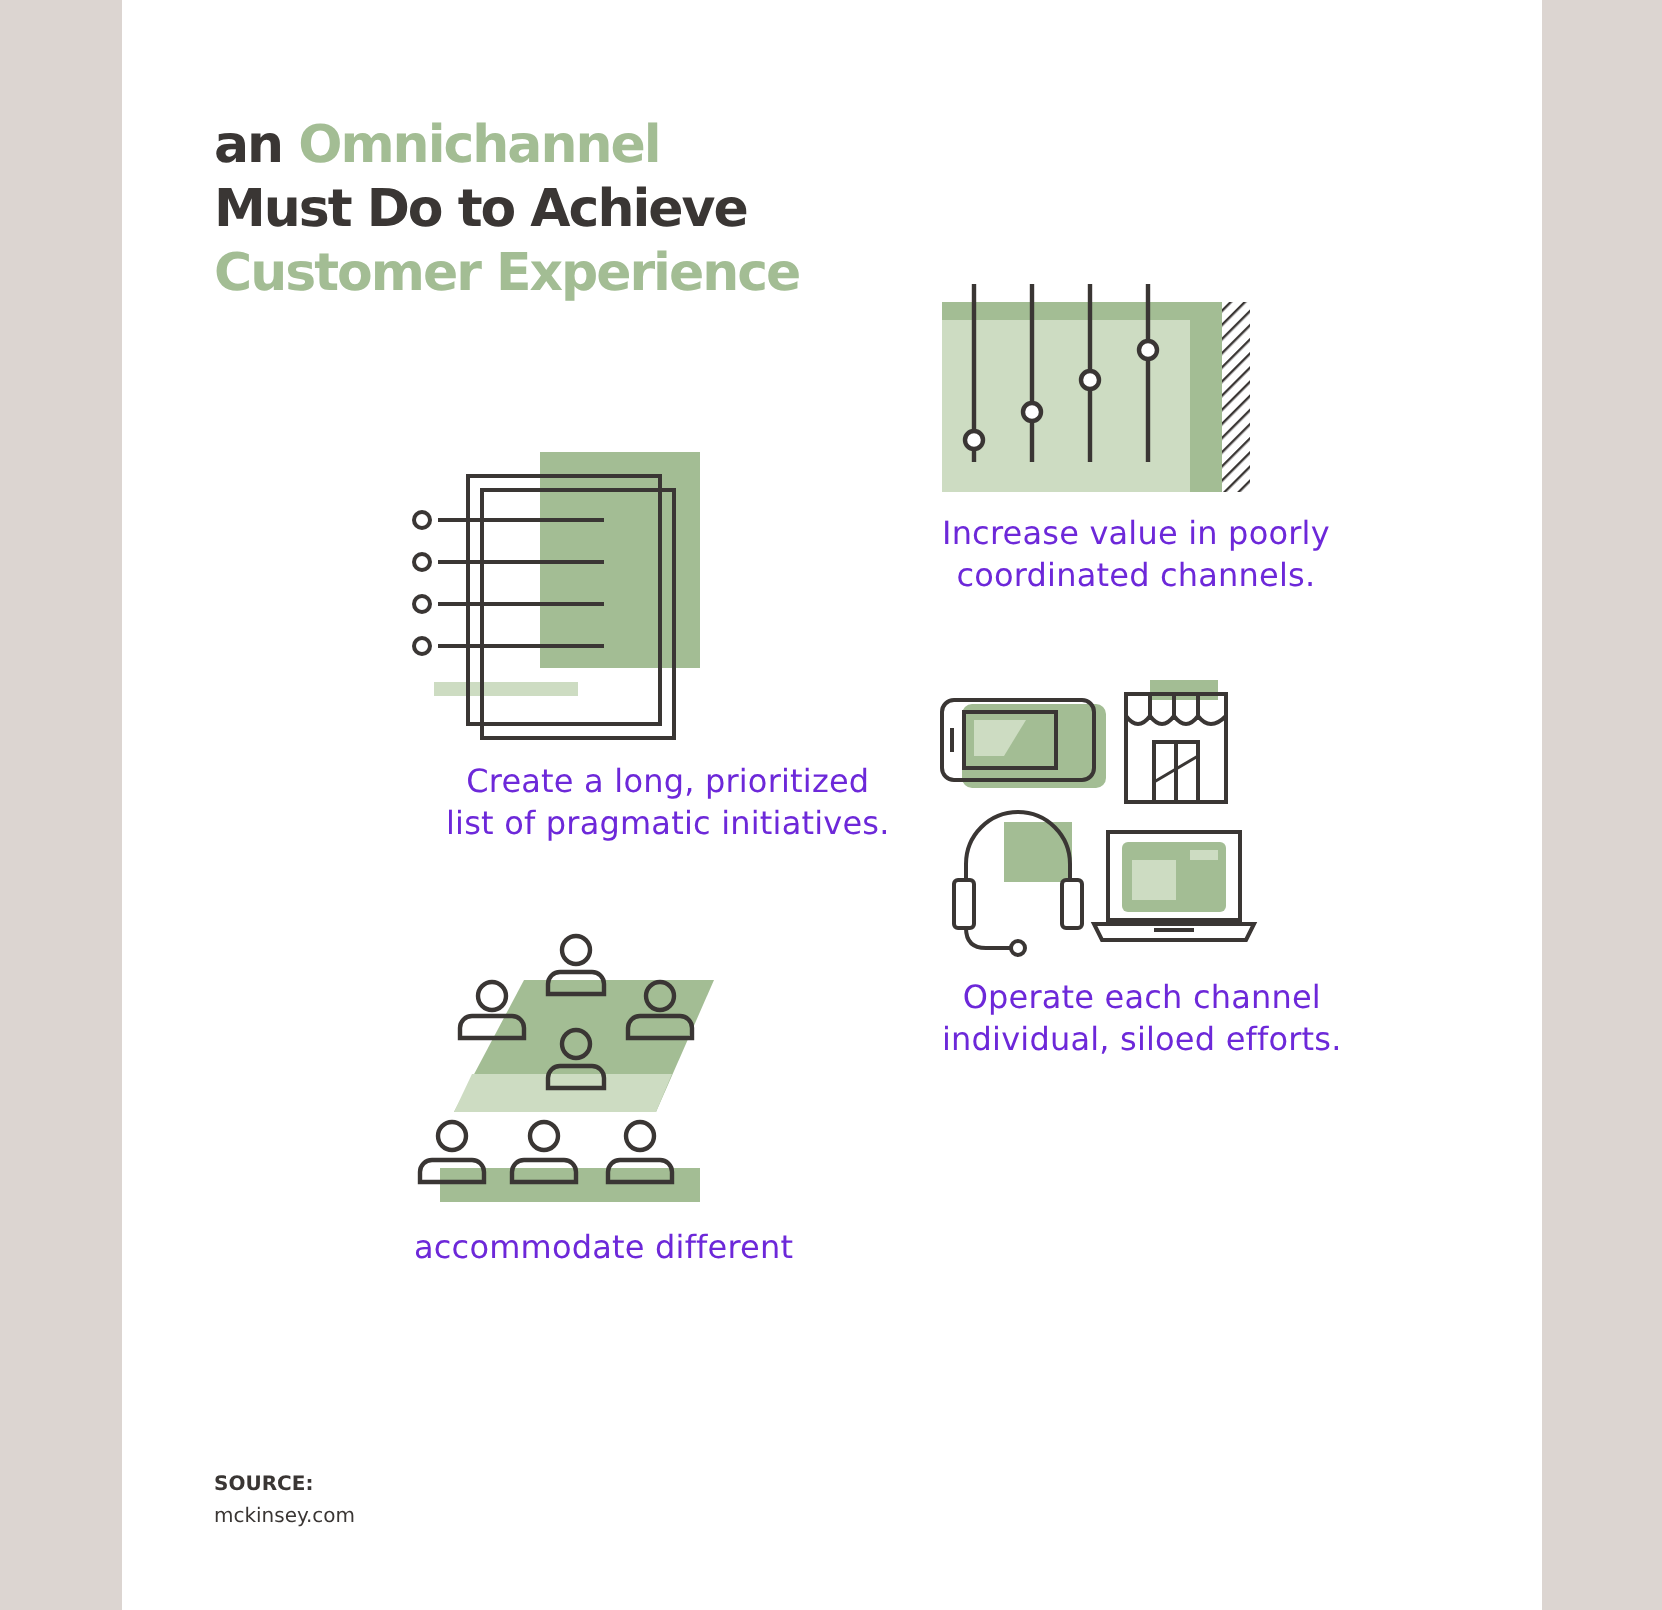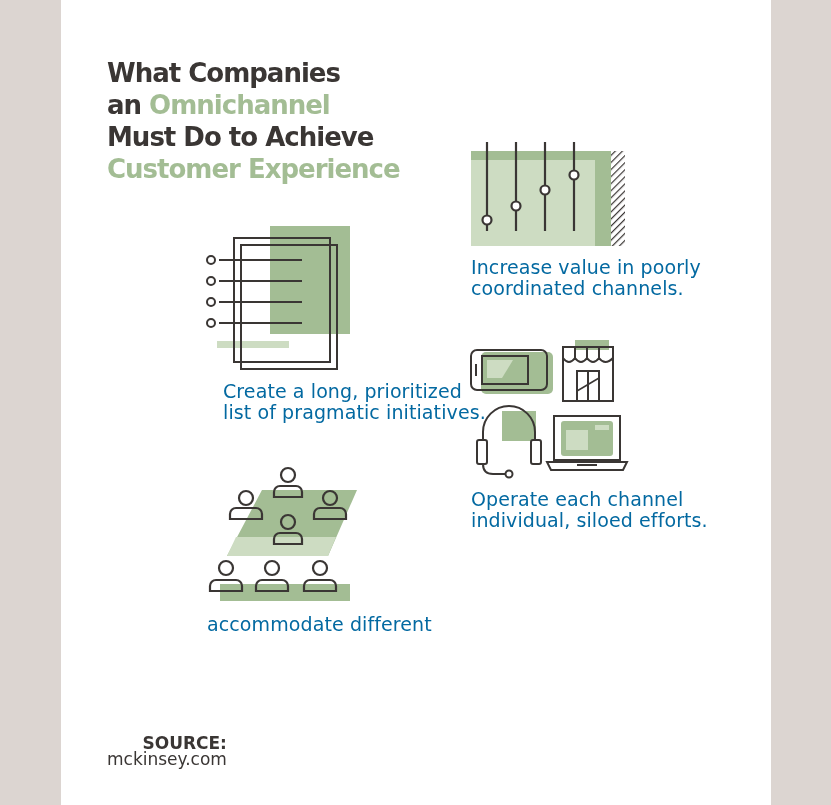--- a/index.html
+++ b/index.html
@@ -1,31 +1,30 @@
 <!DOCTYPE html>
 <html><head>
 <meta charset="utf-8">
 <style>
   html,body{margin:0;padding:0;}
   body{width:831px;height:805px;background:#dcd5d1;position:relative;overflow:hidden;font-family:"DejaVu Sans","Liberation Sans",sans-serif;}
   .card{position:absolute;left:61px;top:0;width:710px;height:805px;background:#ffffff;}
   .title{position:absolute;left:107px;top:57px;font-family:"DejaVu Sans",sans-serif;font-weight:bold;font-size:26px;line-height:32px;color:#3a3634;letter-spacing:-1px;}
   .title .green{color:#a3bd94;}
-  .cap{position:absolute;font-size:19px;line-height:20.5px;color:#0369a1;letter-spacing:0.1px;}
-  .src{position:absolute;left:107px;top:735px;font-size:17px;line-height:16px;color:#3a3634;text-align:right;}
+  .cap{position:absolute;font-size:16px;line-height:20.5px;color:#6d28d9;letter-spacing:0.1px;text-align:center;}
+  .src{position:absolute;left:107px;top:735px;font-size:10px;line-height:16px;color:#3a3634;}
   .src b{font-weight:bold;}
   svg{position:absolute;}
 </style>
 </head>
 <body>
 
 <div class="card"></div>
 
 <div class="title">
-  <div>What Companies</div>
   <div><span>an </span><span class="green">Omnichannel</span></div>
   <div>Must Do to Achieve</div>
   <div class="green">Customer Experience</div>
 </div>
 
 <svg style="left:200px;top:222px" width="160" height="150" viewBox="0 0 160 150">
   <rect x="70" y="4" width="80" height="108" fill="#a3bd94"></rect>
   <rect x="17" y="119" width="72" height="7" fill="#cddcc2"></rect>
   <rect x="34" y="16" width="96" height="124" fill="none" stroke="#3a3634" stroke-width="2"></rect>
   <rect x="41" y="23" width="96" height="124" fill="none" stroke="#3a3634" stroke-width="2"></rect>

